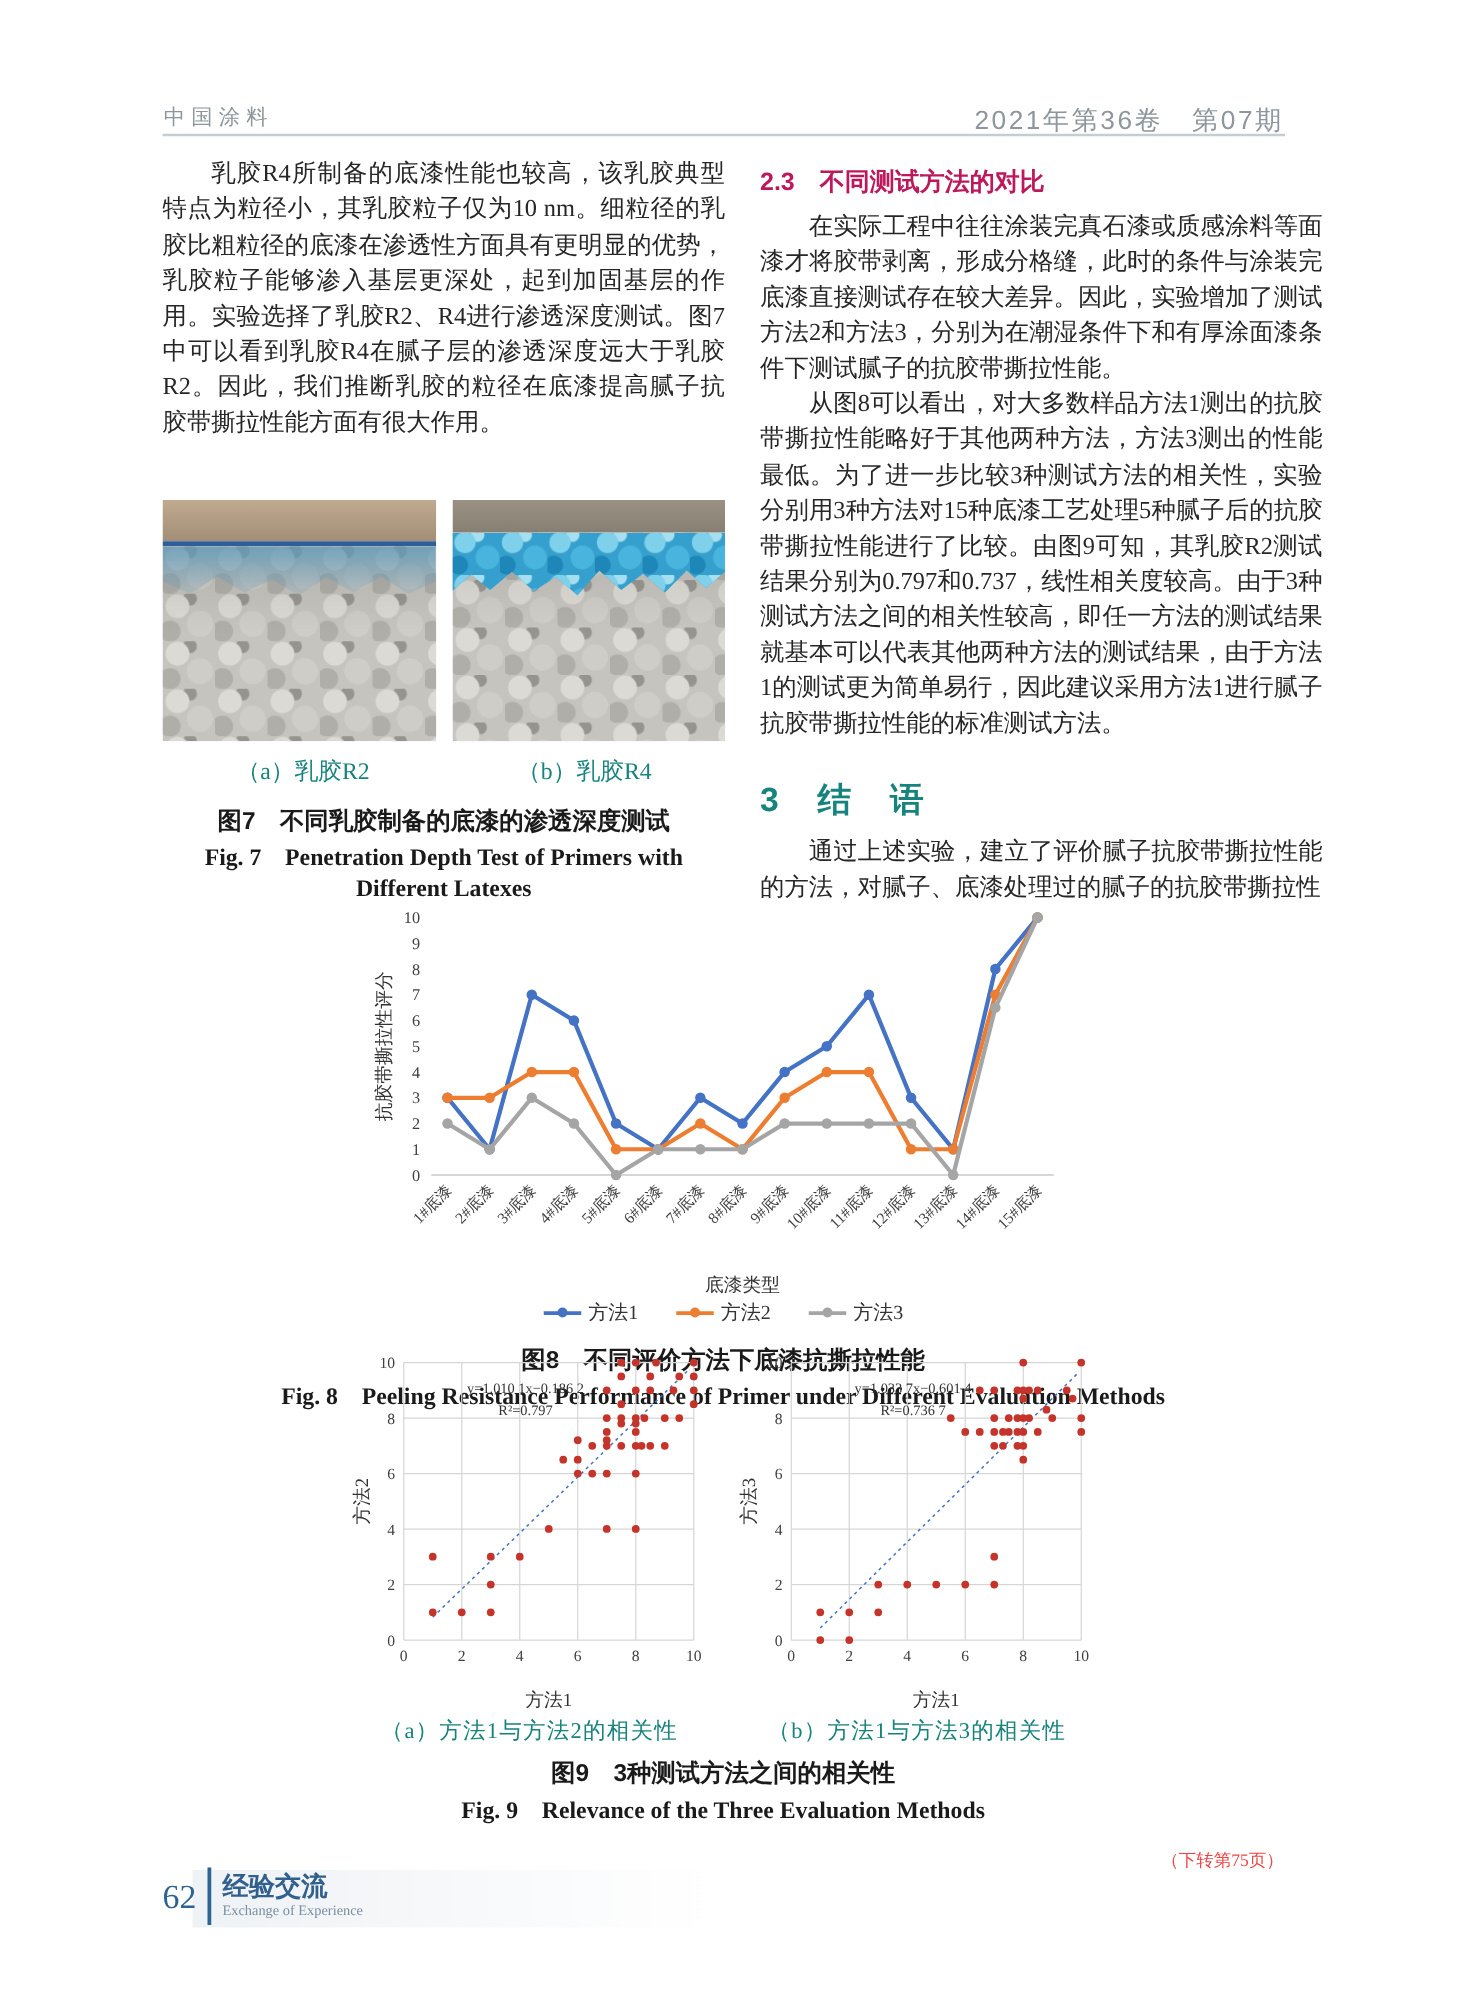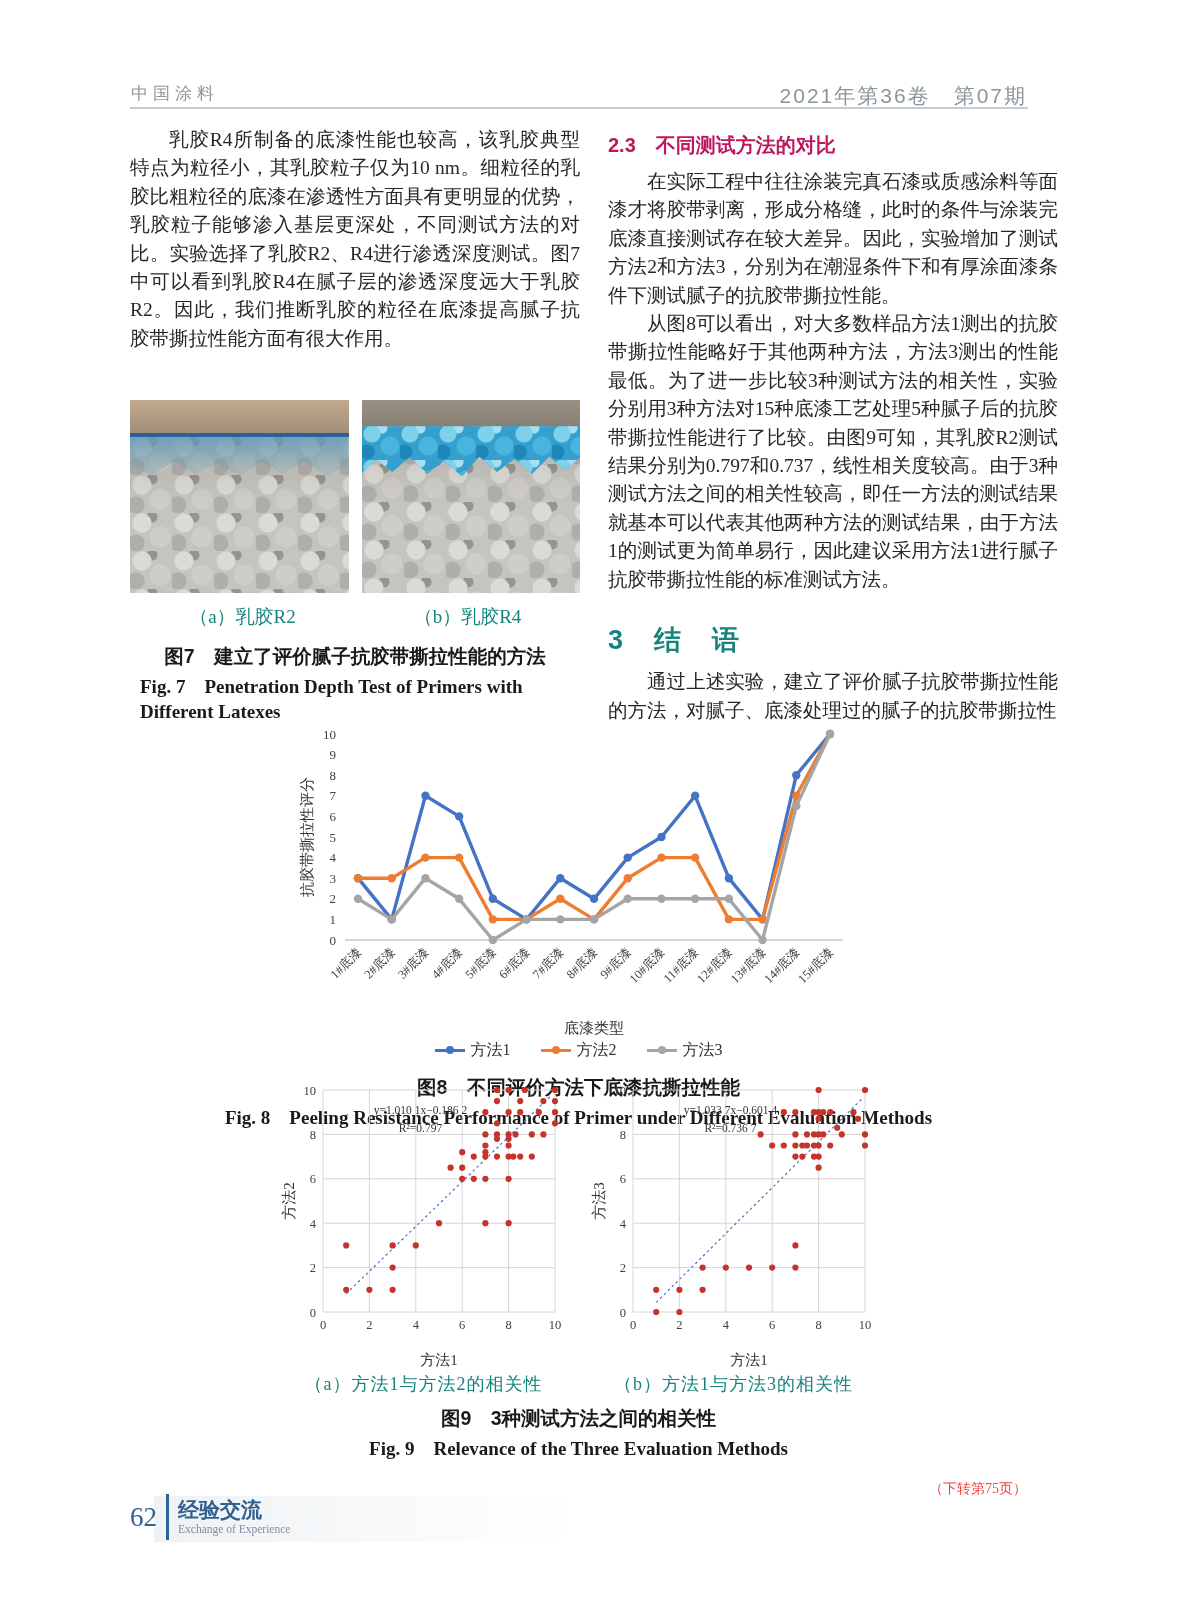--- a/index.html
+++ b/index.html
@@ -44,21 +44,21 @@
         radial-gradient(circle at 10px 8px,#7fd0ea 8px,rgba(0,0,0,0) 9px),
         radial-gradient(circle at 28px 20px,#49b4dd 9px,rgba(0,0,0,0) 10px),
         radial-gradient(circle at 5px 26px,#1f86b8 7px,rgba(0,0,0,0) 8px),
         radial-gradient(circle at 20px 2px,#a6dfef 5px,rgba(0,0,0,0) 6px);
       background-size:38px 34px;
       clip-path:polygon(0 0,100% 0,100% 60%,93% 85%,86% 58%,78% 92%,70% 63%,62% 88%,54% 58%,46% 96%,38% 68%,30% 90%,22% 60%,14% 88%,7% 64%,0 90%);}
   .photo-labels{display:flex;margin-top:11px;}
   .photo-labels div{flex:1;text-align:center;font-size:19px;color:#17837d;}
   .cap-zh{margin-top:13px;text-align:center;font-family:"Liberation Sans",sans-serif;
           font-weight:bold;font-size:19.5px;color:#1a1a1a;}
-  .cap-en{margin-top:4px;text-align:left;font-weight:bold;font-size:19px;line-height:25px;color:#1a1a1a;}
+  .cap-en{margin-top:4px;text-align:center;font-weight:bold;font-size:19px;line-height:25px;color:#1a1a1a;}
   
   .figblock{position:absolute;left:0;width:100%;display:flex;flex-direction:column;align-items:center;}
   #fig8{top:720px;}
   #fig9{top:1078px;}
   svg text{font-family:"Liberation Serif",serif;}
   svg .tick{font-size:13px;fill:#404040;}
   svg .stick{font-size:12.5px;fill:#404040;}
   svg .axis{font-size:15px;fill:#333;}
   svg .eq{font-size:11.5px;fill:#333;}
   .legend{display:flex;gap:30px;margin-top:0px;align-items:center;}
@@ -81,40 +81,40 @@
 </head>
 <body>
 
 <div class="page">
 
   <div class="hdr-left">中国涂料</div>
   <div class="hdr-right">2021年第36卷　第07期</div>
   <div class="hdr-rule"></div>
 
   <div class="col col-left">
-    <p class="body">乳胶R4所制备的底漆性能也较高，该乳胶典型特点为粒径小，其乳胶粒子仅为10 nm。细粒径的乳胶比粗粒径的底漆在渗透性方面具有更明显的优势，乳胶粒子能够渗入基层更深处，不同测试方法的对比。实验选择了乳胶R2、R4进行渗透深度测试。图7中可以看到乳胶R4在腻子层的渗透深度远大于乳胶R2。因此，我们推断乳胶的粒径在底漆提高腻子抗胶带撕拉性能方面有很大作用。</p>
+    <p class="body">乳胶R4所制备的底漆性能也较高，该乳胶典型特点为粒径小，其乳胶粒子仅为10 nm。细粒径的乳胶比粗粒径的底漆在渗透性方面具有更明显的优势，乳胶粒子能够渗入基层更深处，起到加固基层的作用。实验选择了乳胶R2、R4进行渗透深度测试。图7中可以看到乳胶R4在腻子层的渗透深度远大于乳胶R2。因此，我们推断乳胶的粒径在底漆提高腻子抗胶带撕拉性能方面有很大作用。</p>
 
     <div class="photos">
       <div class="photo">
         <div class="p-top-a"></div>
         <div class="p-line-a"></div>
         <div class="p-body p-body-a"></div>
         <div class="p-blue-a"></div>
       </div>
       <div class="photo">
         <div class="p-top-b"></div>
         <div class="p-body p-body-b"></div>
         <div class="p-blue-b"></div>
       </div>
     </div>
     <div class="photo-labels">
       <div>（a）乳胶R2</div>
       <div>（b）乳胶R4</div>
     </div>
-    <div class="cap-zh">图7　建立了评价腻子抗胶带撕拉性能的方法</div>
+    <div class="cap-zh">图7　不同乳胶制备的底漆的渗透深度测试</div>
     <div class="cap-en" style="max-width:430px;margin-left:auto;margin-right:auto;">Fig. 7　Penetration Depth Test of Primers with Different Latexes</div>
   </div>
 
   <div class="col col-right">
     <h2 class="sec">2.3　不同测试方法的对比</h2>
     <p class="body">在实际工程中往往涂装完真石漆或质感涂料等面漆才将胶带剥离，形成分格缝，此时的条件与涂装完底漆直接测试存在较大差异。因此，实验增加了测试方法2和方法3，分别为在潮湿条件下和有厚涂面漆条件下测试腻子的抗胶带撕拉性能。</p>
     <p class="body">从图8可以看出，对大多数样品方法1测出的抗胶带撕拉性能略好于其他两种方法，方法3测出的性能最低。为了进一步比较3种测试方法的相关性，实验分别用3种方法对15种底漆工艺处理5种腻子后的抗胶带撕拉性能进行了比较。由图9可知，其乳胶R2测试结果分别为0.797和0.737，线性相关度较高。由于3种测试方法之间的相关性较高，即任一方法的测试结果就基本可以代表其他两种方法的测试结果，由于方法1的测试更为简单易行，因此建议采用方法1进行腻子抗胶带撕拉性能的标准测试方法。</p>
     <h2 class="sec3">3　结　语</h2>
     <p class="body">通过上述实验，建立了评价腻子抗胶带撕拉性能的方法，对腻子、底漆处理过的腻子的抗胶带撕拉性</p>
   </div>

